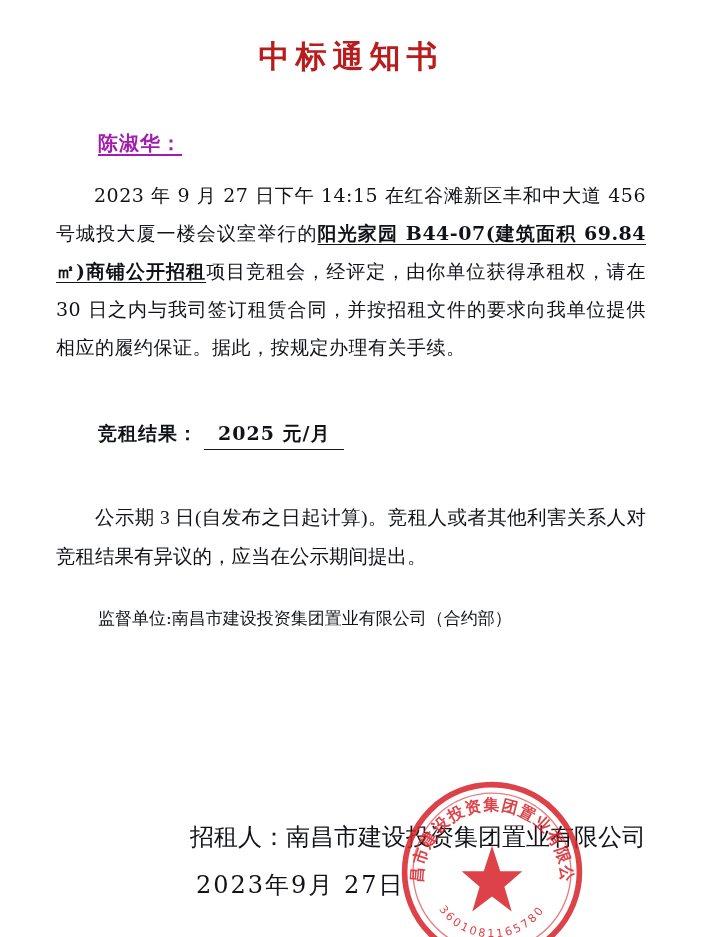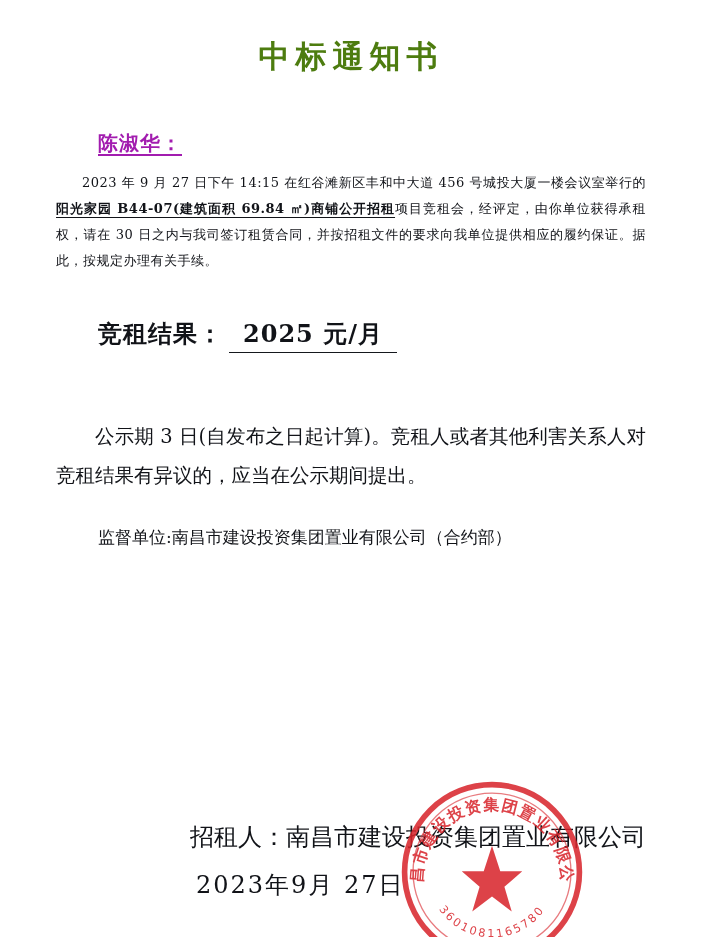--- a/index.html
+++ b/index.html
@@ -22,67 +22,68 @@
     box-sizing: border-box;
     padding: 0 56px;
   }
   .doc-title {
     text-align: center;
     font-size: 31px;
     font-weight: 700;
     letter-spacing: 6px;
     margin-top: 36px;
     margin-bottom: 0;
-    color: #4d7c0f;
+    color: #b91c1c;
   }
   .salutation {
     margin-top: 52px;
     font-size: 20px;
     font-weight: 700;
     letter-spacing: 1px;
     padding-left: 42px;
     color: #a21caf;
   }
   .body-para {
-    font-size: 13px;
+    font-size: 19px;
     line-height: 2.0;
     text-align: justify;
     text-justify: inter-ideograph;
     letter-spacing: 0.5px;
   }
   .indent {
     text-indent: 2em;
   }
   .u {
     text-decoration: underline;
     text-underline-offset: 4px;
   }
   .b {
     font-weight: 700;
   }
   .result-line {
-    margin-top: 44px;
-    font-size: 24px;
+    margin-top: 55px;
+    font-size: 19px;
     font-weight: 700;
     padding-left: 42px;
     letter-spacing: 1px;
   }
   .result-value {
     display: inline-block;
     border-bottom: 1.5px solid #15181d;
     padding: 0 14px 2px 14px;
     margin-left: 6px;
     font-weight: 700;
   }
   .notice-para {
-    margin-top: 64px;
+    margin-top: 48px;
     font-size: 19.5px;
     line-height: 2.0;
     text-align: justify;
     text-justify: inter-ideograph;
+    font-family: Liberation Serif, serif;
   }
   .contact-block {
     margin-top: 26px;
     font-size: 17px;
     line-height: 1.95;
     padding-left: 42px;
   }
   .contact-line {
     white-space: nowrap;
   }

